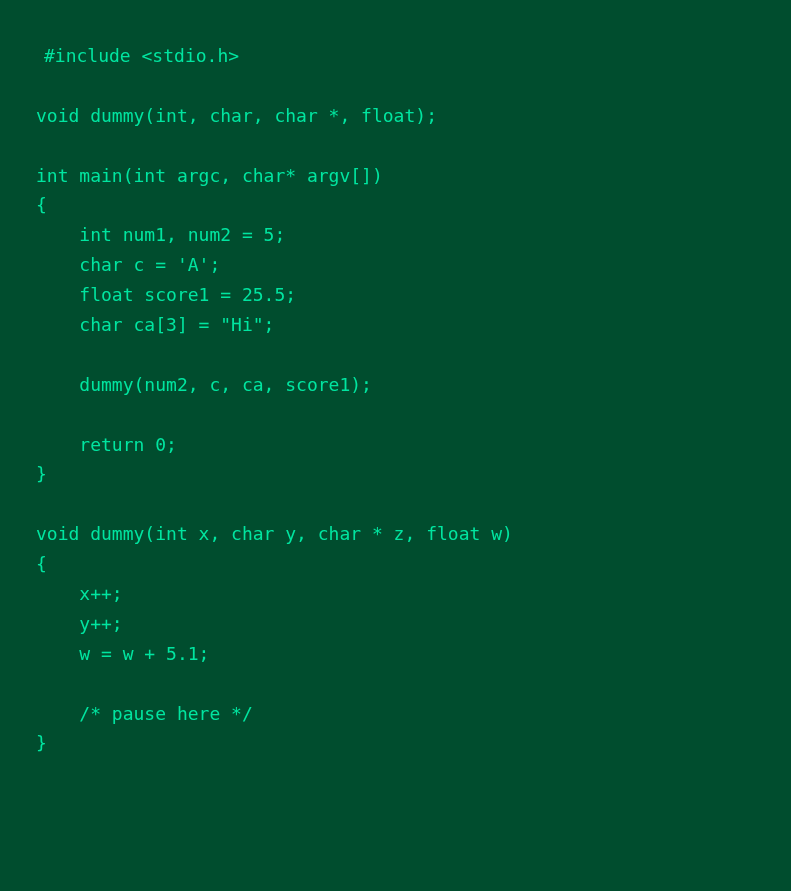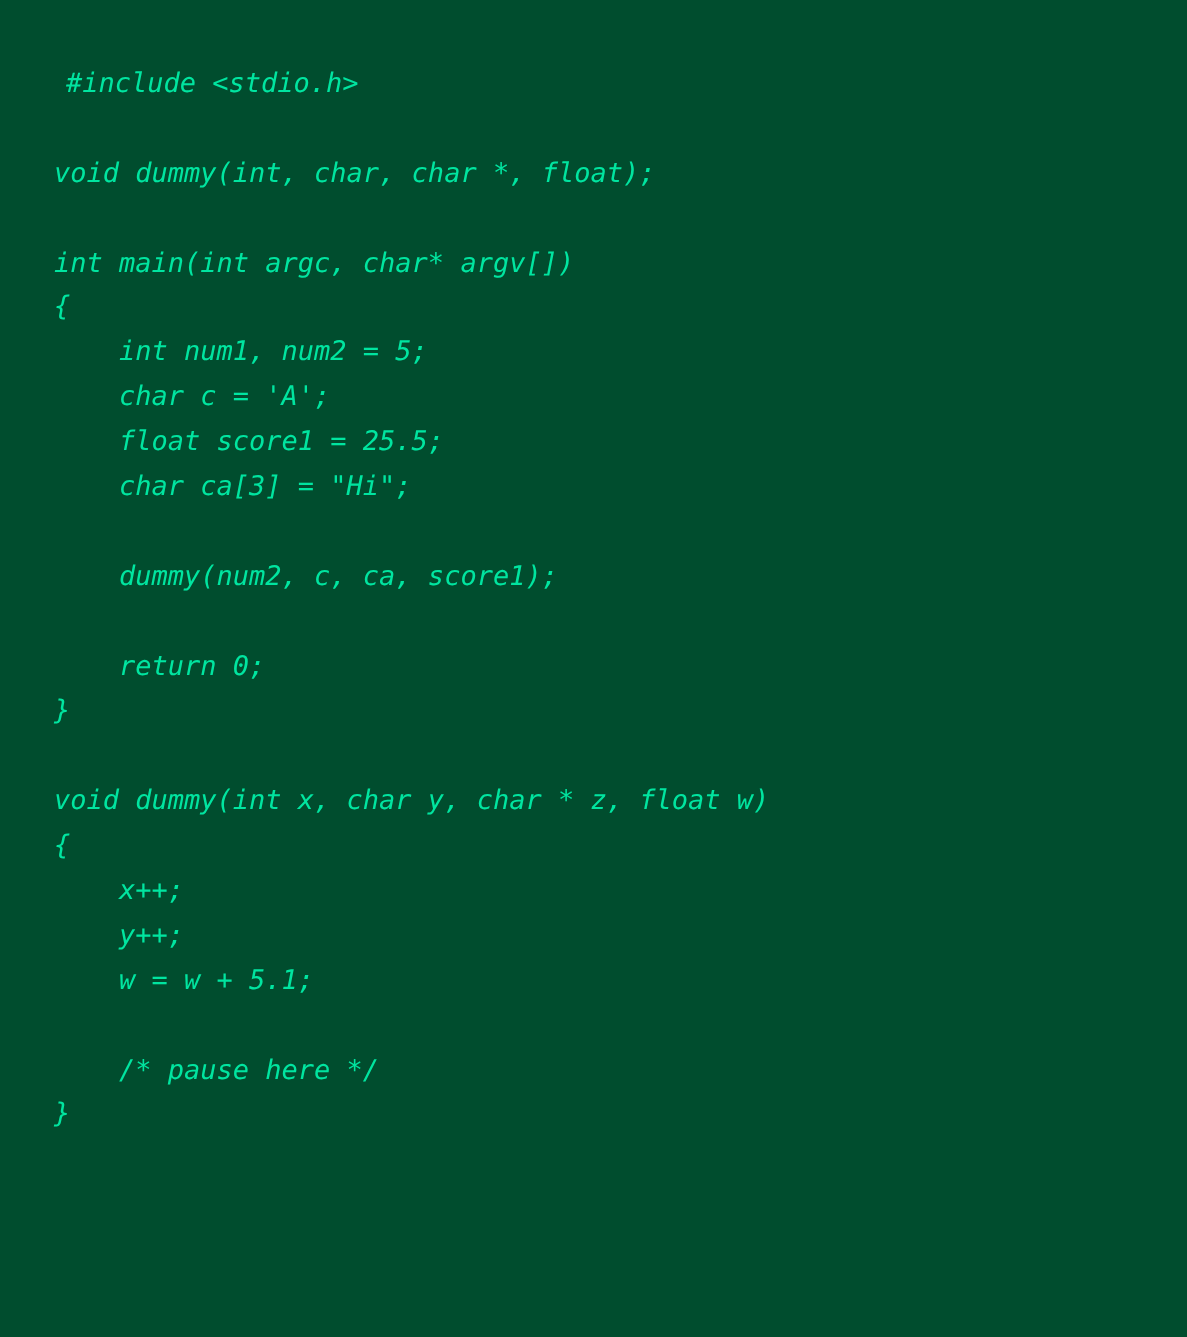--- a/index.html
+++ b/index.html
@@ -1,19 +1,18 @@
 <!DOCTYPE html>
 <html><head>
   <meta charset="utf-8">
   <style>
     * {
       margin: 8px;
       padding: 0;
       box-sizing: border-box;
-      font-style: italic;
     }
 
     body {
       background-color: #004d2e;
       width: 791px;
       min-height: 891px;
       font-family: 'Courier New', Courier, monospace;
       font-size: 18px;
       line-height: 1.55;
       color: #00e5a0;

